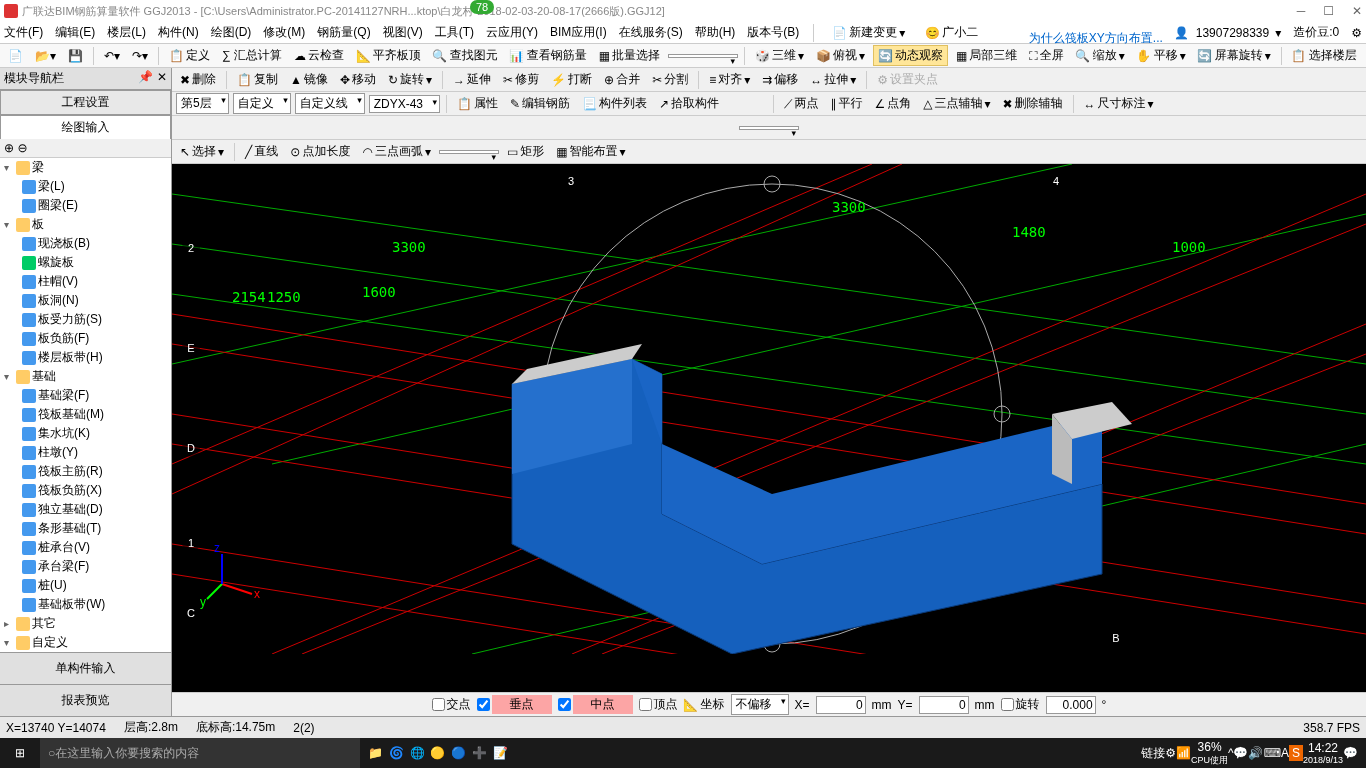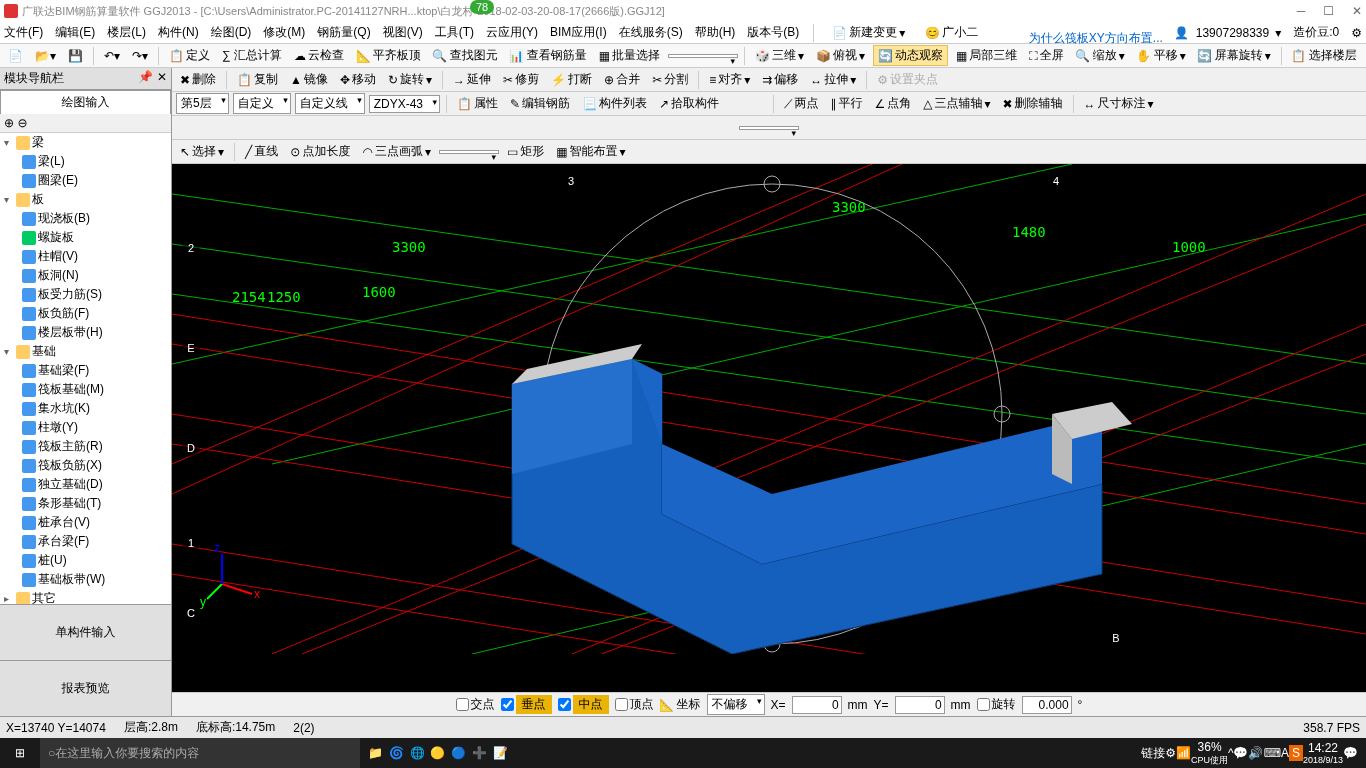--- a/index.html
+++ b/index.html
@@ -24,39 +24,39 @@
 .tab-btns { display: flex; }
 .tab-btn { flex: 1; text-align: center; padding: 3px; background: #e8e8e8; border: 1px solid #999; cursor: pointer; }
 .tab-btn.active { background: #fff; border-bottom: none; }
 .mini-tools { padding: 2px 4px; border-bottom: 1px solid #ccc; }
 .tree { flex: 1; overflow-y: auto; background: #fff; font-size: 12px; }
 .tree-item { padding: 1px 2px; display: flex; align-items: center; gap: 2px; white-space: nowrap; cursor: pointer; }
 .tree-item.l1 { padding-left: 4px; }
 .tree-item.l2 { padding-left: 22px; }
 .tree-toggle { width: 10px; font-size: 10px; color: #666; }
 .tree-icon { width: 14px; height: 14px; display: inline-block; }
-.bottom-tab { padding: 19px; text-align: center; background: #e0e0e0; border-top: 1px solid #999; cursor: pointer; }
+.bottom-tab { padding: 7px; text-align: center; background: #e0e0e0; border-top: 1px solid #999; cursor: pointer; }
 .center-panel { flex: 1; display: flex; flex-direction: column; background: #fff; }
 .toolbar-row { height: 24px; background: #f0f0f0; display: flex; align-items: center; padding: 0 4px; gap: 4px; border-bottom: 1px solid #ccc; overflow: hidden; white-space: nowrap; }
 .dropdown { border: 1px solid #999; background: #fff; padding: 1px 16px 1px 4px; position: relative; min-width: 50px; }
 .dropdown::after { content: "▾"; position: absolute; right: 2px; top: 1px; font-size: 9px; }
 .viewport { flex: 1; background: #000; position: relative; overflow: hidden; }
 .status-inputs { height: 24px; background: #f0f0f0; display: flex; align-items: center; padding: 0 8px; gap: 6px; border-top: 1px solid #ccc; justify-content: center; }
 .status-inputs .chk { display: flex; align-items: center; gap: 2px; }
 .status-inputs input[type=text] { width: 50px; border: 1px solid #999; text-align: right; padding: 1px 2px; }
 .statusbar { height: 22px; background: #e8e8e8; display: flex; align-items: center; padding: 0 6px; gap: 18px; border-top: 1px solid #999; font-size: 11px; }
 .statusbar .right { margin-left: auto; }
 .taskbar { height: 30px; background: #1a1a1a; display: flex; align-items: center; color: #fff; }
 .taskbar .start { width: 40px; text-align: center; }
 .taskbar .search { flex: 0 0 320px; background: #333; height: 30px; display: flex; align-items: center; padding: 0 8px; color: #aaa; }
 .taskbar .tray { margin-left: auto; display: flex; align-items: center; padding: 0 8px; font-size: 11px; }
 .svg-grid { position: absolute; inset: 0; }
 .annotation { position: absolute; color: #0f0; font-size: 14px; font-family: monospace; }
 .axis-label { position: absolute; color: #fff; background: rgba(0,0,0,0.5); border-radius: 50%; width: 18px; height: 18px; text-align: center; line-height: 18px; font-size: 11px; }
-.chk-yellow { background: #eab308; padding: 1px 6px; }
+.chk-yellow { background: #fca5a5; padding: 1px 18px; }
 </style>
 </head>
 <body>
 
 <div class="titlebar">
   <span class="app-icon"></span>
   <span class="title-text">广联达BIM钢筋算量软件 GGJ2013 - [C:\Users\Administrator.PC-20141127NRH...ktop\白龙村-2018-02-03-20-08-17(2666版).GGJ12]</span>
   <span class="badge">78</span>
   <div class="win-controls">
     <span>─</span>
@@ -120,20 +120,23 @@
   <span class="sep"></span>
   <span class="tool-btn">📋<span>选择楼层</span></span>
 </div>
 
 <div class="main-area">
 
   <div class="left-panel">
     <div class="panel-header">
       <span>模块导航栏</span>
       <span>📌 ✕</span>
+    </div>
+    <div class="tab-btns">
+      <div class="tab-btn">工程设置</div>
     </div>
     <div class="tab-btns">
       <div class="tab-btn active">绘图输入</div>
     </div>
     <div class="mini-tools">
       <span>⊕</span>
       <span>⊖</span>
     </div>
     <div class="tree" id="tree">
         <div class="tree-item l1">

